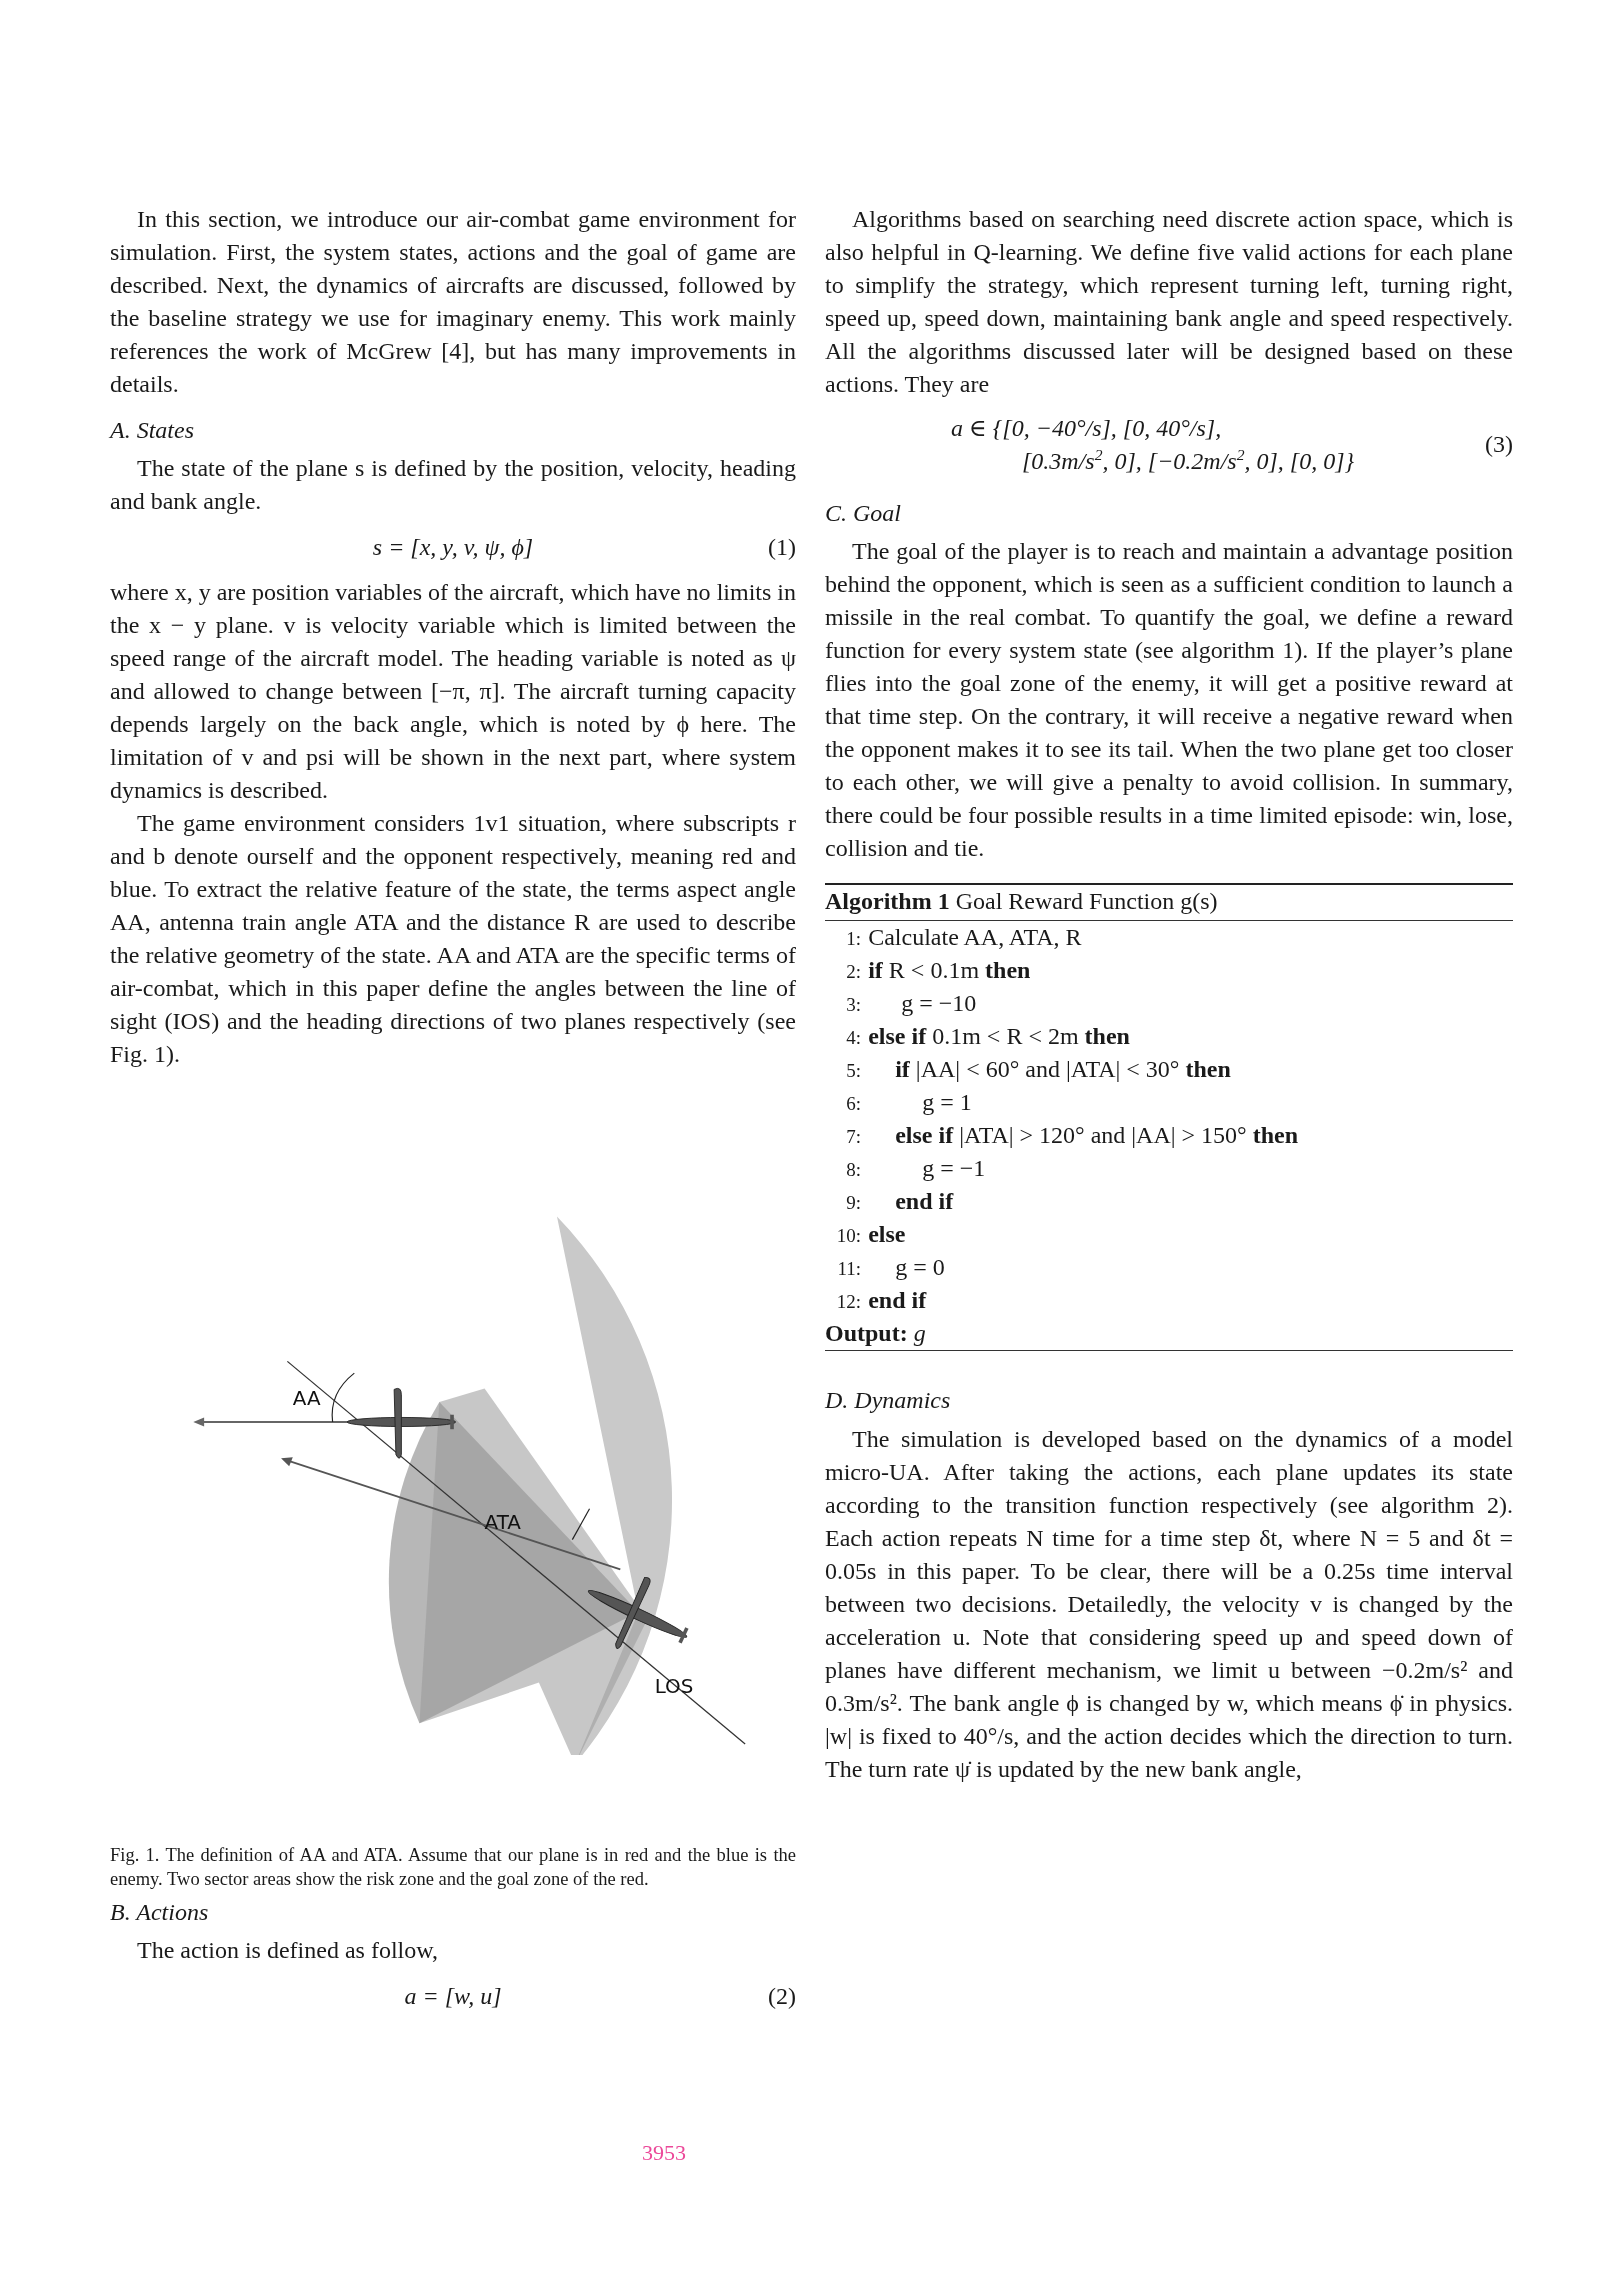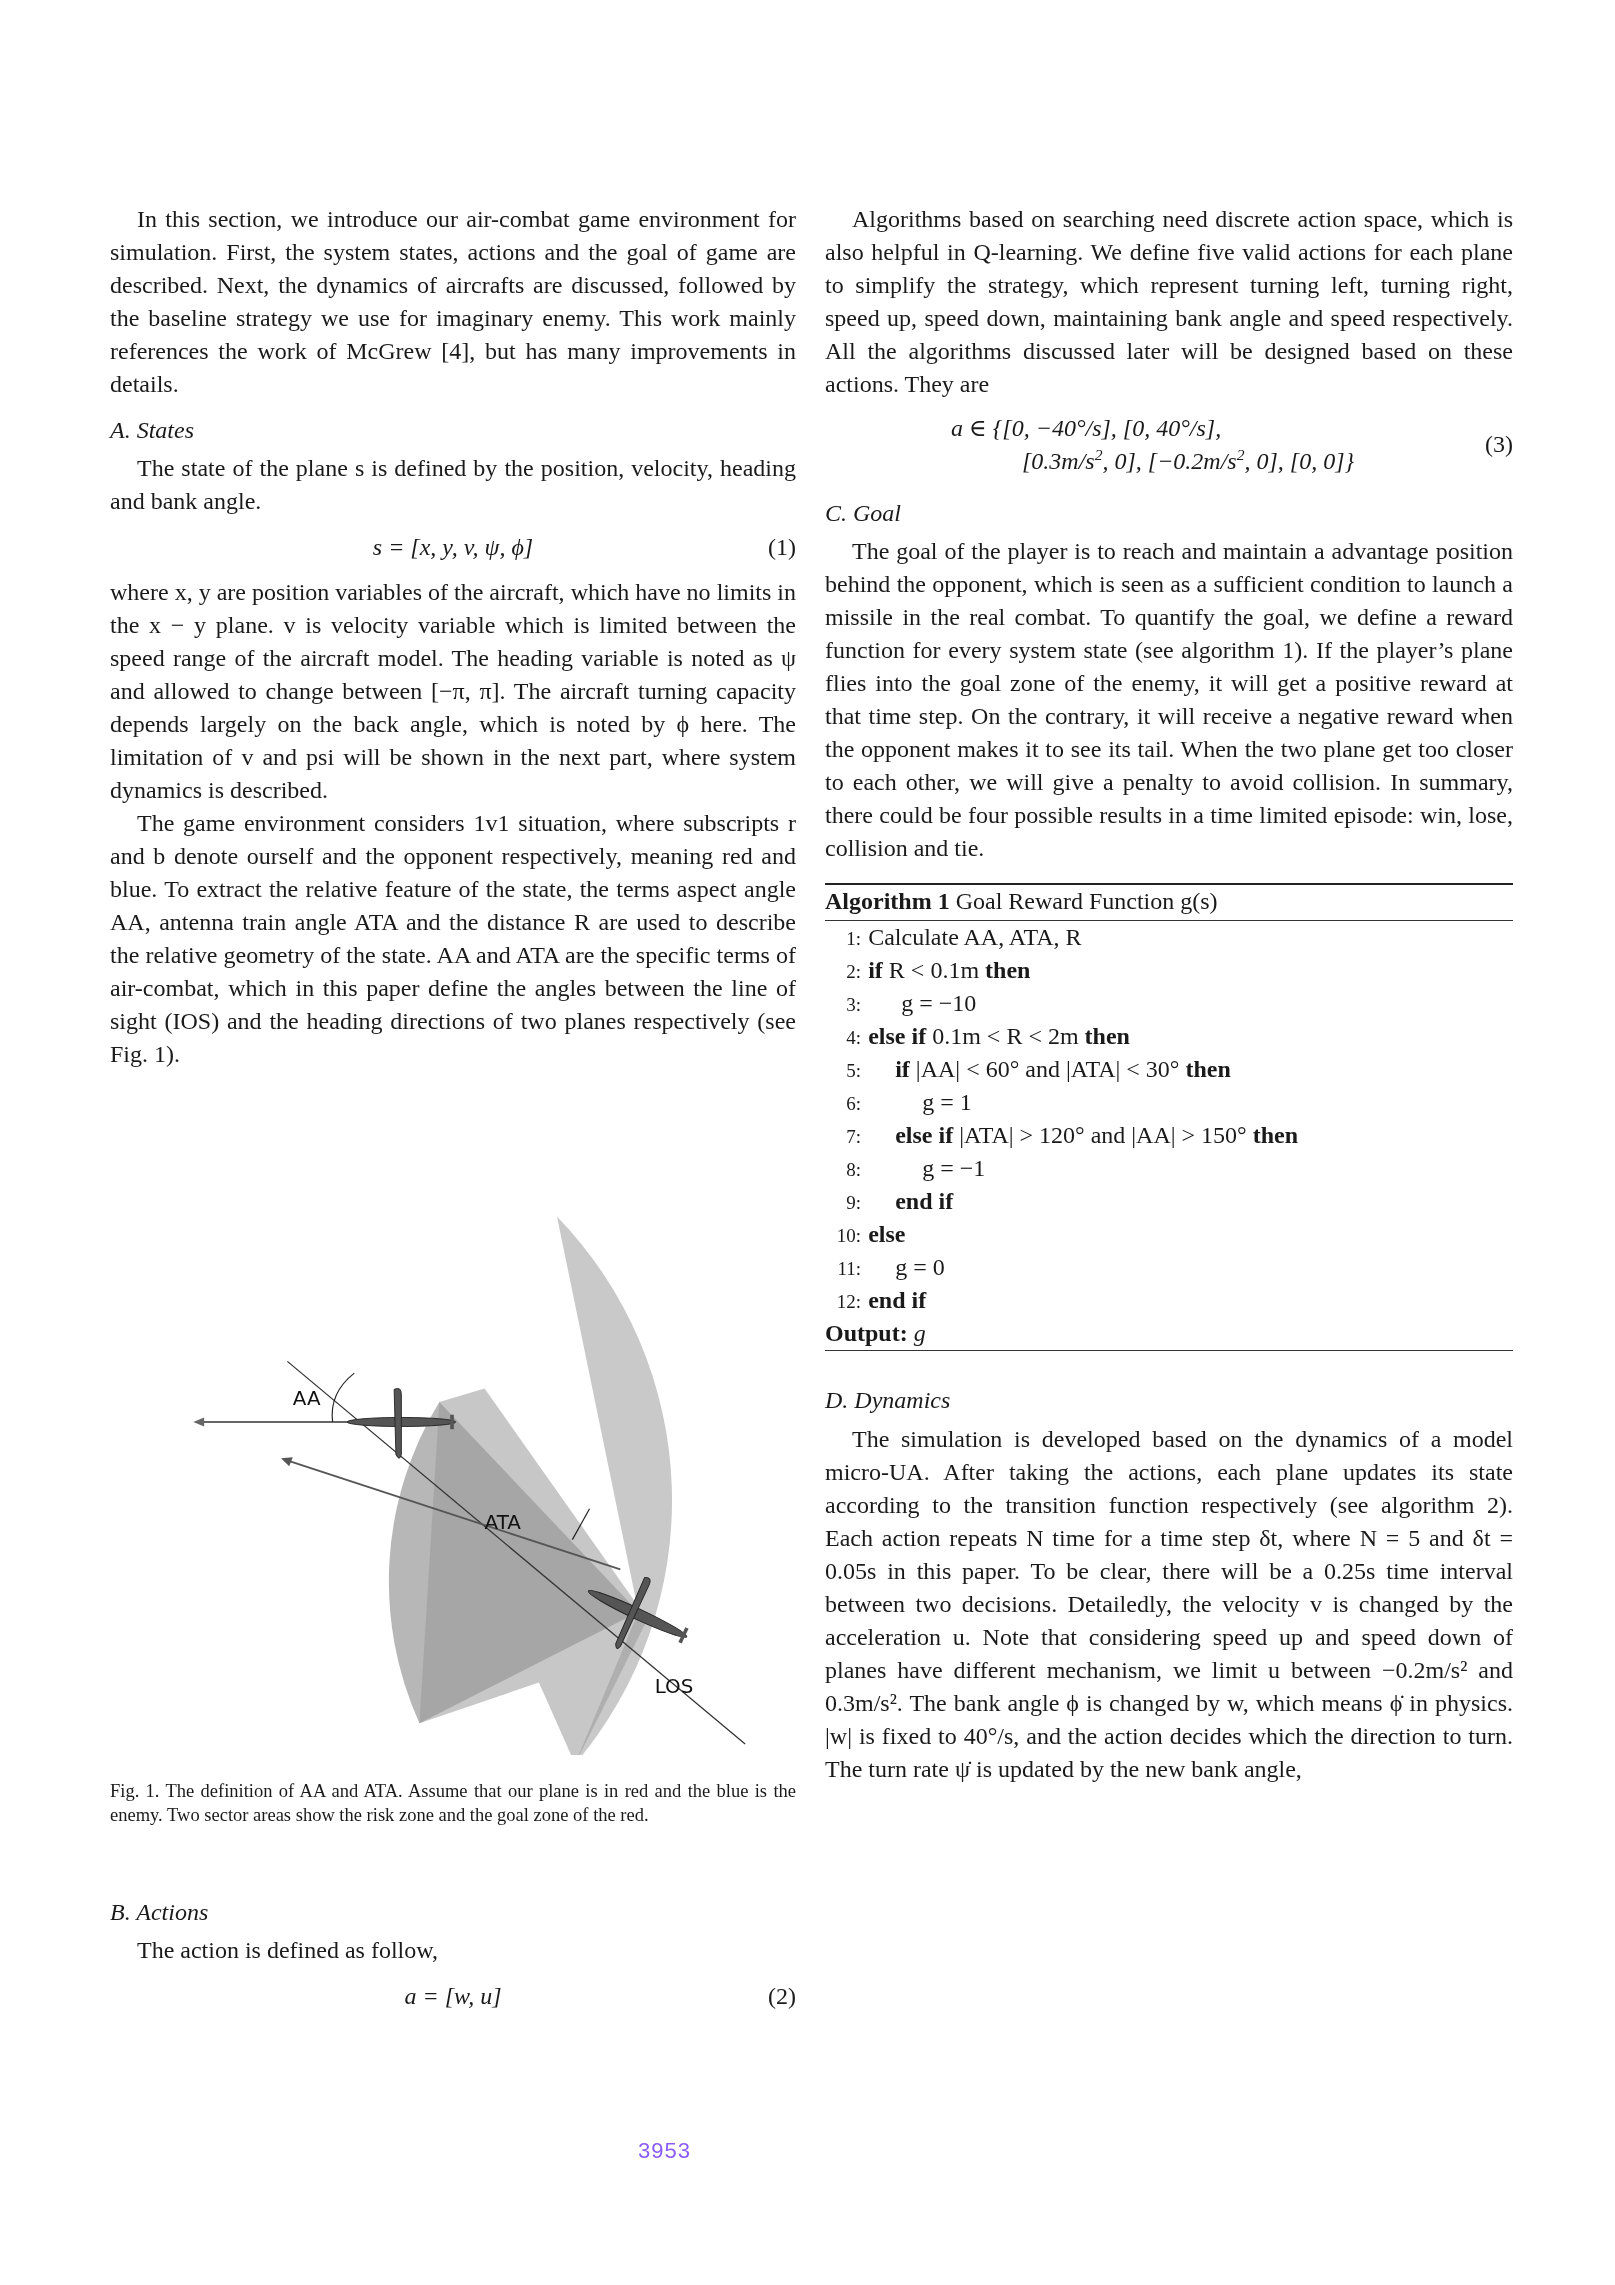--- a/index.html
+++ b/index.html
@@ -24,23 +24,23 @@
   .eq3 .l2 { position: absolute; left: 197px; top: 33px; }
   .eq3 .num { position: absolute; right: 0; top: 16.3px; }
   sup { font-size: 0.65em; line-height: 0; }
   .algo { border-top: 2.3px solid #222; border-bottom: 1.4px solid #333; margin-top: 18px; }
   .algo-title { border-bottom: 1.4px solid #333; padding: 0 0 1.8px 0; }
   .algo-line { white-space: nowrap; height: 33px; }
   .ln { display: inline-block; width: 36px; text-align: right; font-size: 19px; margin-right: 7.2px; }
   .b { font-weight: bold; }
   .ind1 { display: inline-block; width: 27px; }
   .figure { position: absolute; left: 177px; top: 1212px; width: 579px; height: 543px; }
-  .caption { position: absolute; left: 110px; top: 1780px; width: 686px; font-size: 18.5px; line-height: 23.5px; text-align: justify; }
+  .caption { position: absolute; left: 110px; top: 1844px; width: 686px; font-size: 18.5px; line-height: 23.5px; text-align: justify; }
   .page-num { position: absolute; left: 0; width: 1328px; top: 2140px; text-align: center;
-    font-family: Liberation Mono, monospace; font-size: 22px; color: #8b5cf6; }
+    font-family: Liberation Serif, serif; font-size: 22px; color: #ec4899; }
   .fig-label { font-family: "DejaVu Sans", "Liberation Sans", sans-serif; font-size: 22px; fill: #111; }
 </style>
 </head>
 <body>
 
 <div class="col left">
   <p class="indent">In this section, we introduce our air-combat game environment for simulation. First, the system states, actions and the goal of game are described. Next, the dynamics of aircrafts are discussed, followed by the baseline strategy we use for imaginary enemy. This work mainly references the work of McGrew [4], but has many improvements in details.</p>
 
   <div class="subsec">A. States</div>
   <p class="indent">The state of the plane s is defined by the position, velocity, heading and bank angle.</p>

